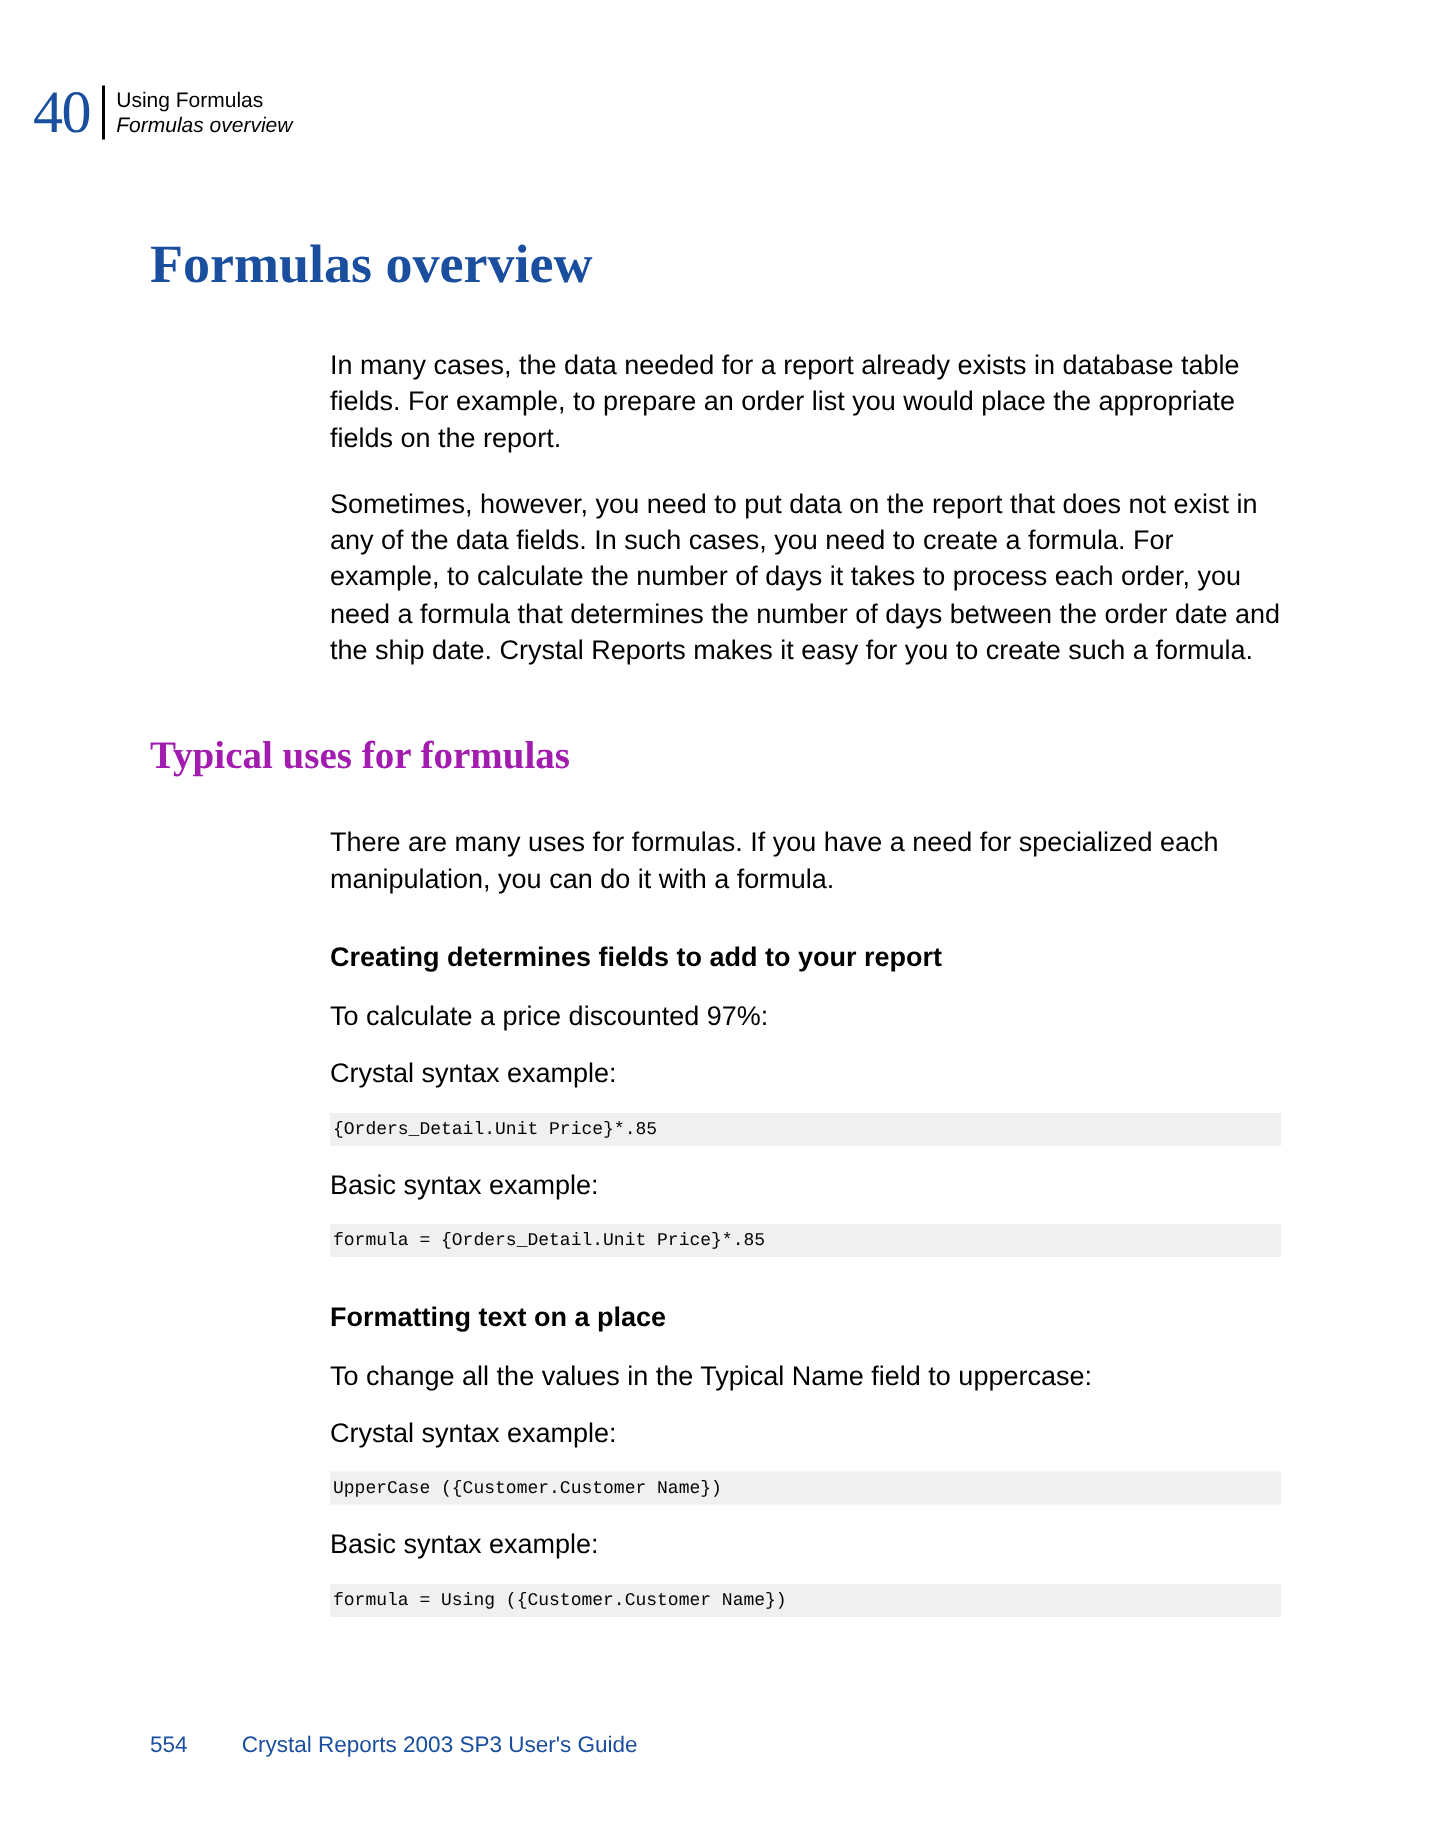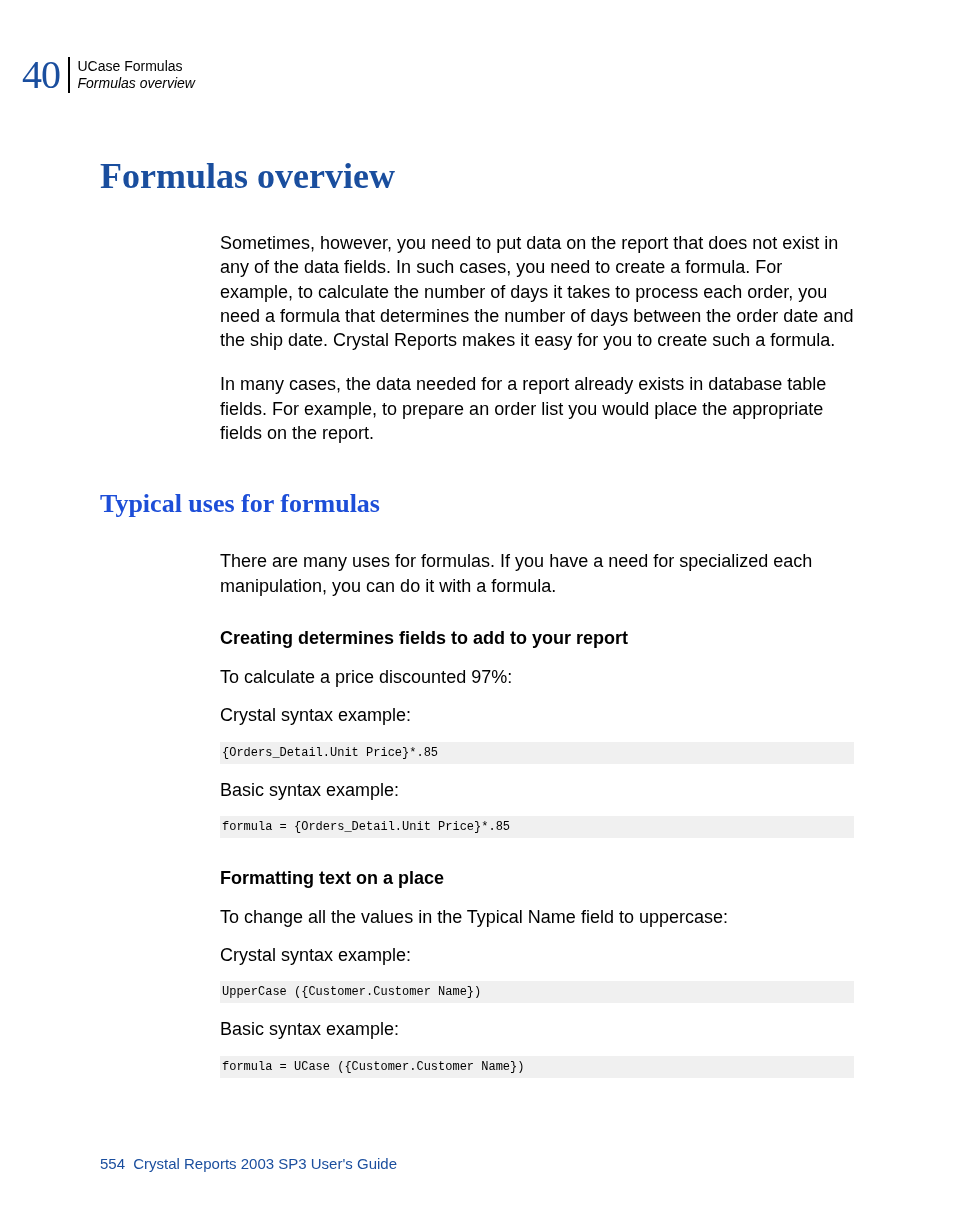--- a/index.html
+++ b/index.html
@@ -44,21 +44,21 @@
     font-family: Georgia, 'Times New Roman', serif;
     font-weight: bold;
     font-size: 36px;
     color: #1a4e9e;
     margin-bottom: 34px;
   }
   h2.subsection-title {
     font-family: Georgia, 'Times New Roman', serif;
     font-weight: bold;
     font-size: 26px;
-    color: #1d4ed8;
+    color: #a21caf;
     margin-top: 44px;
     margin-bottom: 30px;
   }
   .body-col {
     margin-left: 120px;
     max-width: 640px;
   }
   .body-col p {
     font-size: 18px;
     line-height: 1.35;
@@ -83,58 +83,58 @@
     width: 100%;
   }
   .footer {
     position: absolute;
     bottom: 55px;
     left: 100px;
     font-size: 15px;
     color: #1a4e9e;
   }
   .footer .pg {
-    margin-right: 4px;
+    margin-right: 32px;
   }
 </style>
 </head>
 <body>
 
 <div class="header-block">
   <span class="chapter-num">40</span>
   <span class="divider-v"></span>
   <div class="header-text">
-    <span>UCase Formulas</span>
+    <span>Using Formulas</span>
     <span class="header-sub">Formulas overview</span>
   </div>
 </div>
 
 <h1 class="section-title">Formulas overview</h1>
 
 <div class="body-col">
+  <p>In many cases, the data needed for a report already exists in database table fields. For example, to prepare an order list you would place the appropriate fields on the report.</p>
   <p>Sometimes, however, you need to put data on the report that does not exist in any of the data fields. In such cases, you need to create a formula. For example, to calculate the number of days it takes to process each order, you need a formula that determines the number of days between the order date and the ship date. Crystal Reports makes it easy for you to create such a formula.</p>
-  <p>In many cases, the data needed for a report already exists in database table fields. For example, to prepare an order list you would place the appropriate fields on the report.</p>
 </div>
 
 <h2 class="subsection-title">Typical uses for formulas</h2>
 
 <div class="body-col">
   <p>There are many uses for formulas. If you have a need for specialized each manipulation, you can do it with a formula.</p>
 
   <div class="bold-head">Creating determines fields to add to your report</div>
   <p class="tight">To calculate a price discounted 97%:</p>
   <p class="tight">Crystal syntax example:</p>
   <div class="code-block">{Orders_Detail.Unit Price}*.85</div>
   <p class="tight">Basic syntax example:</p>
   <div class="code-block">formula = {Orders_Detail.Unit Price}*.85</div>
 
   <div class="bold-head">Formatting text on a place</div>
   <p class="tight">To change all the values in the Typical Name field to uppercase:</p>
   <p class="tight">Crystal syntax example:</p>
   <div class="code-block">UpperCase ({Customer.Customer Name})</div>
   <p class="tight">Basic syntax example:</p>
-  <div class="code-block">formula = UCase ({Customer.Customer Name})</div>
+  <div class="code-block">formula = Using ({Customer.Customer Name})</div>
 </div>
 
 <div class="footer">
   <span class="pg">554</span>
   <span>Crystal Reports 2003 SP3 User's Guide</span>
 </div>
 
 </body></html>

